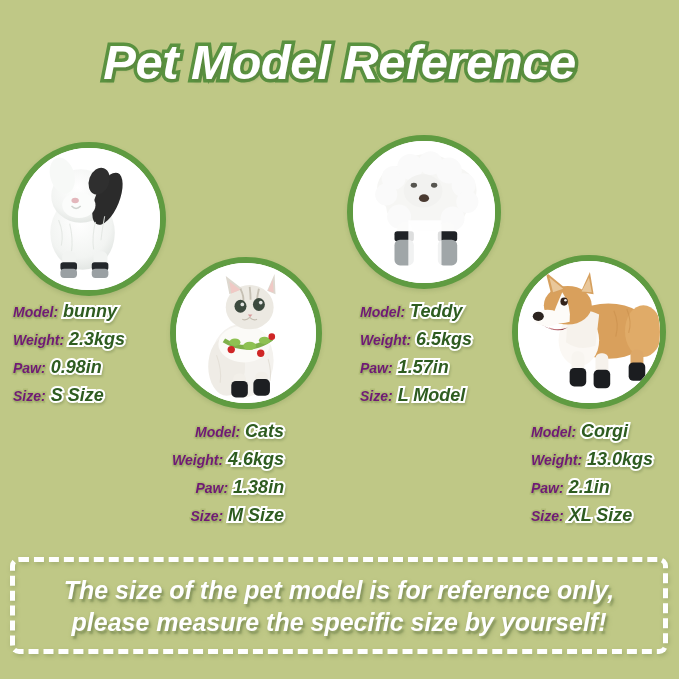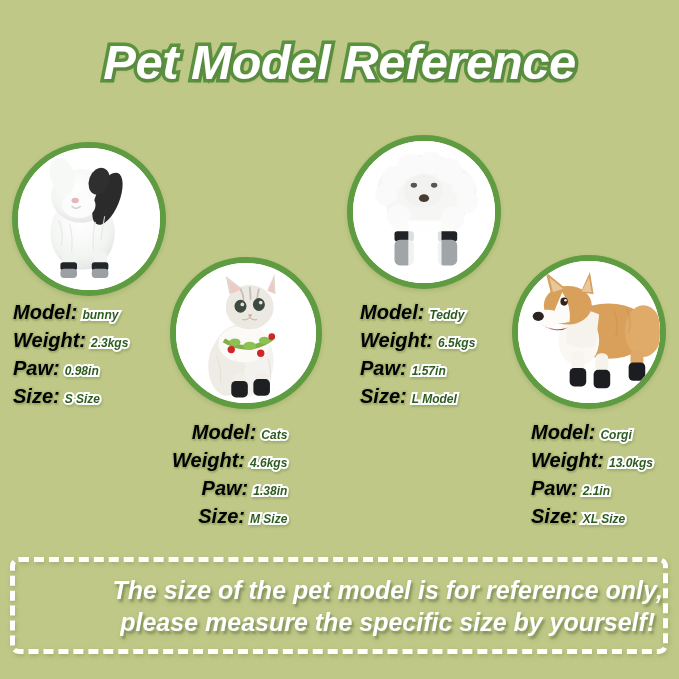--- a/index.html
+++ b/index.html
@@ -47,48 +47,48 @@
   
   .spec{
     position:absolute;
     font-style:italic;
     font-weight:bold;
     line-height:1.46;
     white-space:nowrap;
   }
   .spec .row{display:block;height:28px;}
   .spec .lbl{
-    color:#000000;
-    font-size:20px;
+    color:#701a75;
+    font-size:14px;
     -webkit-text-stroke:3px #b2bd78;
     paint-order:stroke fill;
     text-shadow:1px 2px 2px rgba(90,110,60,.30);
     margin-right:5px;
   }
   .spec .val{
     color:#2e5c20;
-    font-size:12px;
+    font-size:18px;
     -webkit-text-stroke:4px #ffffff;
     paint-order:stroke fill;
     filter:drop-shadow(1px 2px 1px rgba(90,110,60,.30));
   }
 
   #spec-bunny{left:13px;top:298px;}
   #spec-cat  {left:172px;top:418px;text-align:right;}
   #spec-teddy{left:360px;top:298px;}
   #spec-corgi{left:531px;top:418px;}
 
   
   .note-box{
     position:absolute;
     left:10px;top:557px;width:658px;height:97px;
     box-sizing:border-box;
     border:5px dashed #ffffff;
     border-radius:9px;
-    display:flex;align-items:center;justify-content:flex-end;
+    display:flex;align-items:center;justify-content:center;
     filter:drop-shadow(1px 2px 2px rgba(90,110,60,.30));
   }
   .note-text{
     text-align:center;
     font-style:italic;
     font-weight:bold;
     font-size:25px;
     line-height:1.28;
     color:#ffffff;
     text-shadow:2px 3px 2px rgba(95,115,65,.45);

